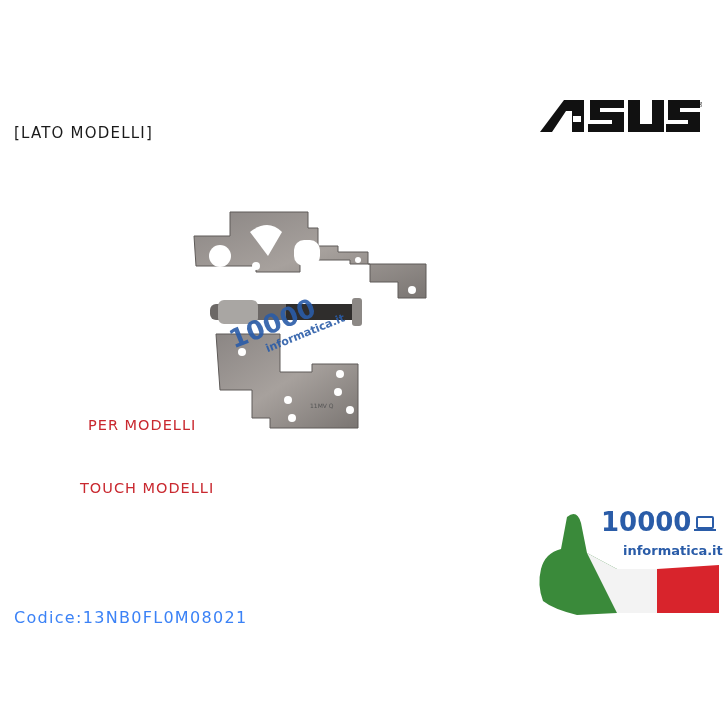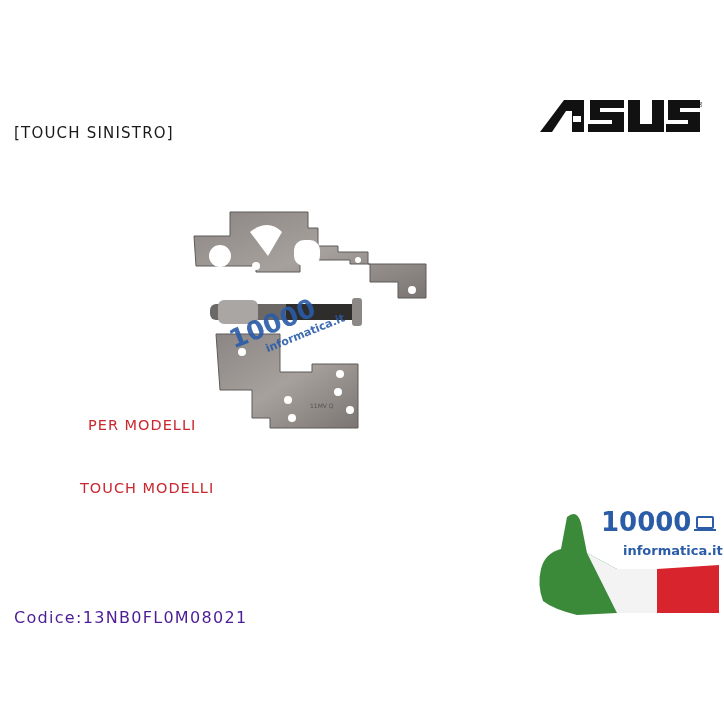--- a/index.html
+++ b/index.html
@@ -2,29 +2,29 @@
 <html><head>
   <meta charset="utf-8">
   <style>
     html, body { margin: 0; padding: 0; }
     body { width: 724px; height: 724px; background: #ffffff; position: relative; overflow: hidden; font-family: "DejaVu Sans", sans-serif; }
     .abs { position: absolute; }
     .lato { left: 14px; top: 124px; font-size: 15px; letter-spacing: 1.2px; color: #1a1a1a; font-weight: 500; }
     .red { color: #c9282f; font-size: 14.5px; letter-spacing: 1px; font-weight: 500; }
     .per { left: 88px; top: 417px; }
     .touch { left: 80px; top: 480px; }
-    .codice { left: 14px; top: 608px; font-size: 16px; letter-spacing: 1.3px; color: #4c1d95; }
+    .codice { left: 14px; top: 608px; font-size: 16px; letter-spacing: 1.3px; color: #3b82f6; }
     .asus { left: 540px; top: 98px; }
     .product { left: 190px; top: 200px; }
     .brandlogo { left: 537px; top: 505px; }
   </style>
 </head>
 <body>
 
-<div class="abs lato">[TOUCH SINISTRO]</div>
+<div class="abs lato">[LATO MODELLI]</div>
 
 <svg class="abs asus" width="162" height="36" viewBox="0 0 162 36">
   <polygon points="0,34 24,2 44,2 44,34 32,34 32,13 26,13 12,34" fill="#111"></polygon>
   <rect x="33" y="18" width="8" height="6" fill="#fff"></rect>
   <path d="M50 2 H84 V10 H60 V14 H84 V34 H48 V26 H72 V22 H50 Z" fill="#111"></path>
   <path d="M88 2 H100 V26 H112 V2 H124 V34 H88 Z" fill="#111"></path>
   <path d="M128 2 H160 V10 H140 V14 H160 V34 H126 V26 H148 V22 H128 Z" fill="#111"></path>
   <text x="157" y="9" font-size="7" fill="#111">®</text>
 </svg>
 

